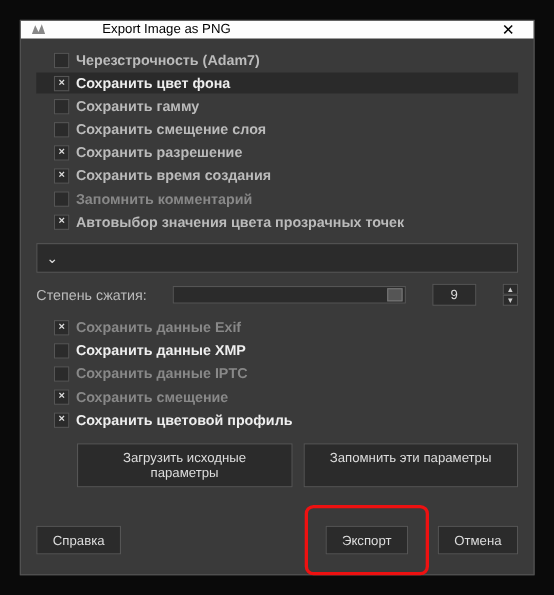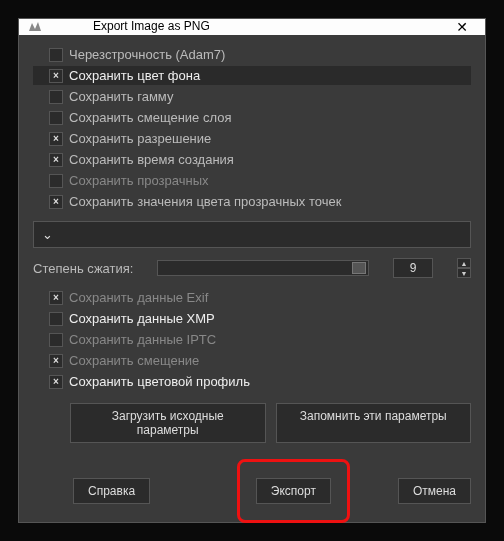--- a/index.html
+++ b/index.html
@@ -51,20 +51,21 @@
     flex: 1;
     display: flex;
     flex-direction: column;
     gap: 2px;
   }
   .check-row {
     display: flex;
     align-items: center;
     padding: 2px 16px;
     gap: 6px;
+    font-weight: bold;
   }
   .check-row.hl {
     background: #2a2a2a;
     text-align: center;
   }
   .chkbox {
     width: 14px;
     height: 14px;
     background: #2b2b2b;
     border: 1px solid #555;
@@ -163,21 +164,21 @@
   }
   .btn-row .btn { flex: 1; }
   .action-row {
     margin-top: auto;
     padding-top: 14px;
     display: flex;
     align-items: center;
     gap: 8px;
   }
   .action-row .gap { flex: 1; }
-  .btn.small { padding: 5px 14px; flex: none; margin-left: 40px; }
+  .btn.small { padding: 5px 14px; flex: none; }
   .export-highlight {
     border: 3px solid #e11;
     border-radius: 8px;
     padding: 4px;
     position: relative;
   }
   .export-highlight .btn { margin: 12px; }
 </style>
 </head>
 <body>
@@ -215,25 +216,25 @@
     <div class="check-row">
       <span class="chkbox checked"></span>
       <span class="check-label">Сохранить разрешение</span>
     </div>
     <div class="check-row">
       <span class="chkbox checked"></span>
       <span class="check-label">Сохранить время создания</span>
     </div>
     <div class="check-row">
       <span class="chkbox"></span>
-      <span class="check-label dim">Сохранить прозрачных</span>
-    </div>
-    <div class="check-row">
-      <span class="chkbox checked"></span>
-      <span class="check-label">Сохранить значения цвета прозрачных точек</span>
+      <span class="check-label dim">Запомнить комментарий</span>
+    </div>
+    <div class="check-row">
+      <span class="chkbox checked"></span>
+      <span class="check-label">Автовыбор значения цвета прозрачных точек</span>
     </div>
 
     <div class="dropdown">
       <span class="chev">⌄</span>
     </div>
 
     <div class="slider-row">
       <span class="lbl">Степень сжатия:</span>
       <div class="slider-track">
         <div class="slider-thumb"></div>

